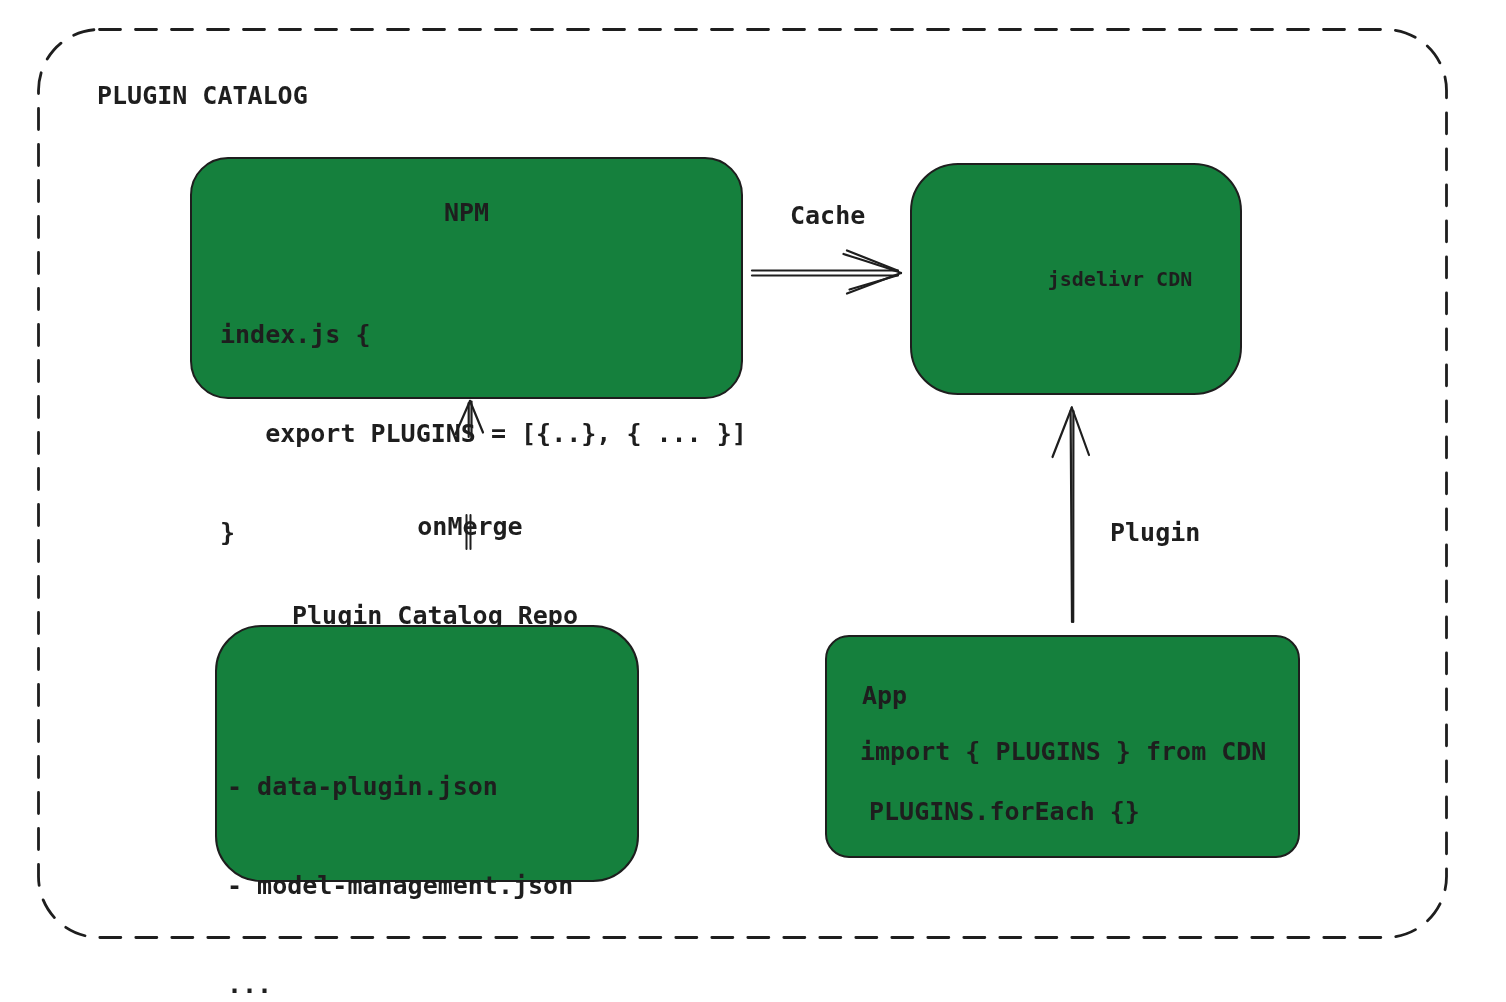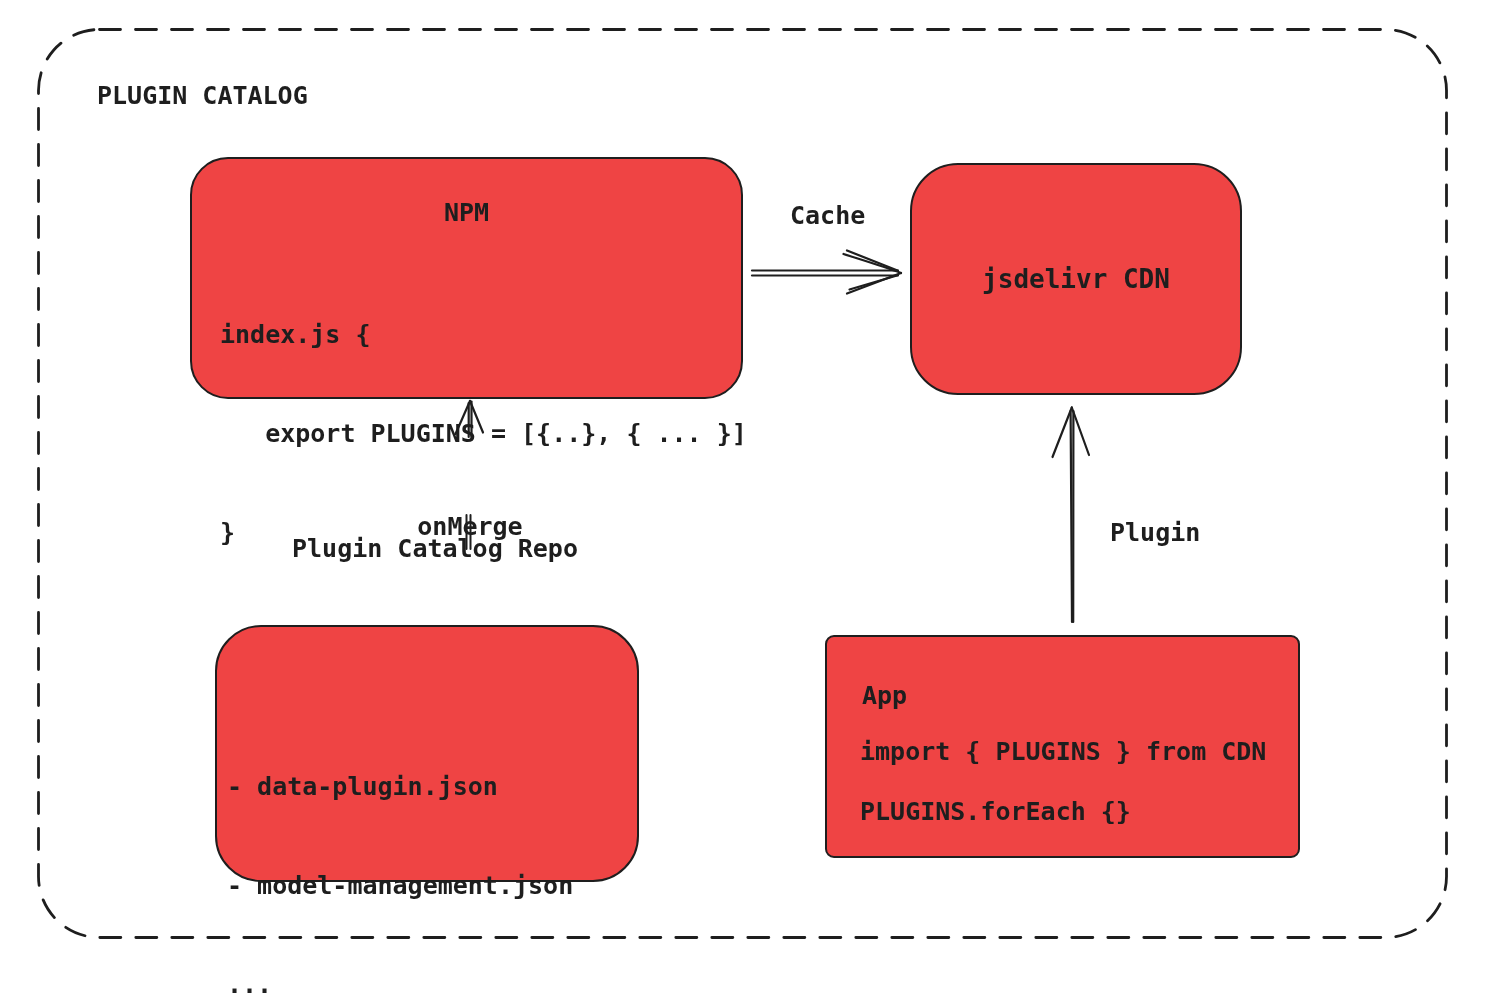--- a/index.html
+++ b/index.html
@@ -30,21 +30,21 @@
     position: absolute;
     font-size: 25px;
     line-height: 33px;
     white-space: pre;
     font-weight: 700;
   }
   .box {
     position: absolute;
     box-sizing: border-box;
     border: 2.5px solid #1e1e1e;
-    background: #ef4444;
+    background: #15803d;
   }
   .box-title {
     position: absolute;
     left: 0;
     width: 100%;
     text-align: center;
     font-size: 25px;
     line-height: 33px;
     white-space: pre;
   }
@@ -52,22 +52,23 @@
     position: absolute;
     font-size: 25px;
     line-height: 33px;
     white-space: pre;
   }
   .center-label {
     position: absolute;
     display: flex;
     align-items: center;
     justify-content: center;
-    font-size: 26px;
+    font-size: 20px;
     white-space: pre;
+    padding-left: 44px;
   }
   .multiline-center {
     position: absolute;
     text-align: center;
     font-size: 25px;
     line-height: 33px;
     white-space: pre;
   }
 </style>
 </head>
@@ -122,31 +123,31 @@
   <div class="label" style="left:790px; top:199px;">Cache</div>
 
   <div class="box" style="left:910px; top:163px; width:332px; height:232px; border-radius:48px;">
     <div class="center-label" style="left:0; top:0; width:100%; height:100%;">jsdelivr CDN</div>
   </div>
 
   <div class="multiline-center" style="left:320px; top:444px; width:300px;">
     <div>onMerge</div>
   </div>
 
-  <div class="label" style="left:292px; top:532px;">Plugin Catalog Repo</div>
+  <div class="label" style="left:292px; top:599px;">Plugin Catalog Repo</div>
 
   <div class="box" style="left:215px; top:625px; width:424px; height:257px; border-radius:46px;">
     <div class="code" style="left:10px; top:77px;">
       <div>- data-plugin.json</div>
       <div>- model-management.json</div>
       <div>...</div>
     </div>
   </div>
 
   <div class="label" style="left:1110px; top:516px;">Plugin</div>
 
-  <div class="box" style="left:825px; top:635px; width:475px; height:223px; border-radius:9px;">
+  <div class="box" style="left:825px; top:635px; width:475px; height:223px; border-radius:24px;">
     <div class="code" style="left:35px; top:42px;">App</div>
     <div class="code" style="left:33px; top:98px;">import { PLUGINS } from CDN</div>
-    <div class="code" style="left:33px; top:158px;">PLUGINS.forEach {}</div>
+    <div class="code" style="left:42px; top:158px;">PLUGINS.forEach {}</div>
   </div>
 
 </div>
 
 </body></html>

